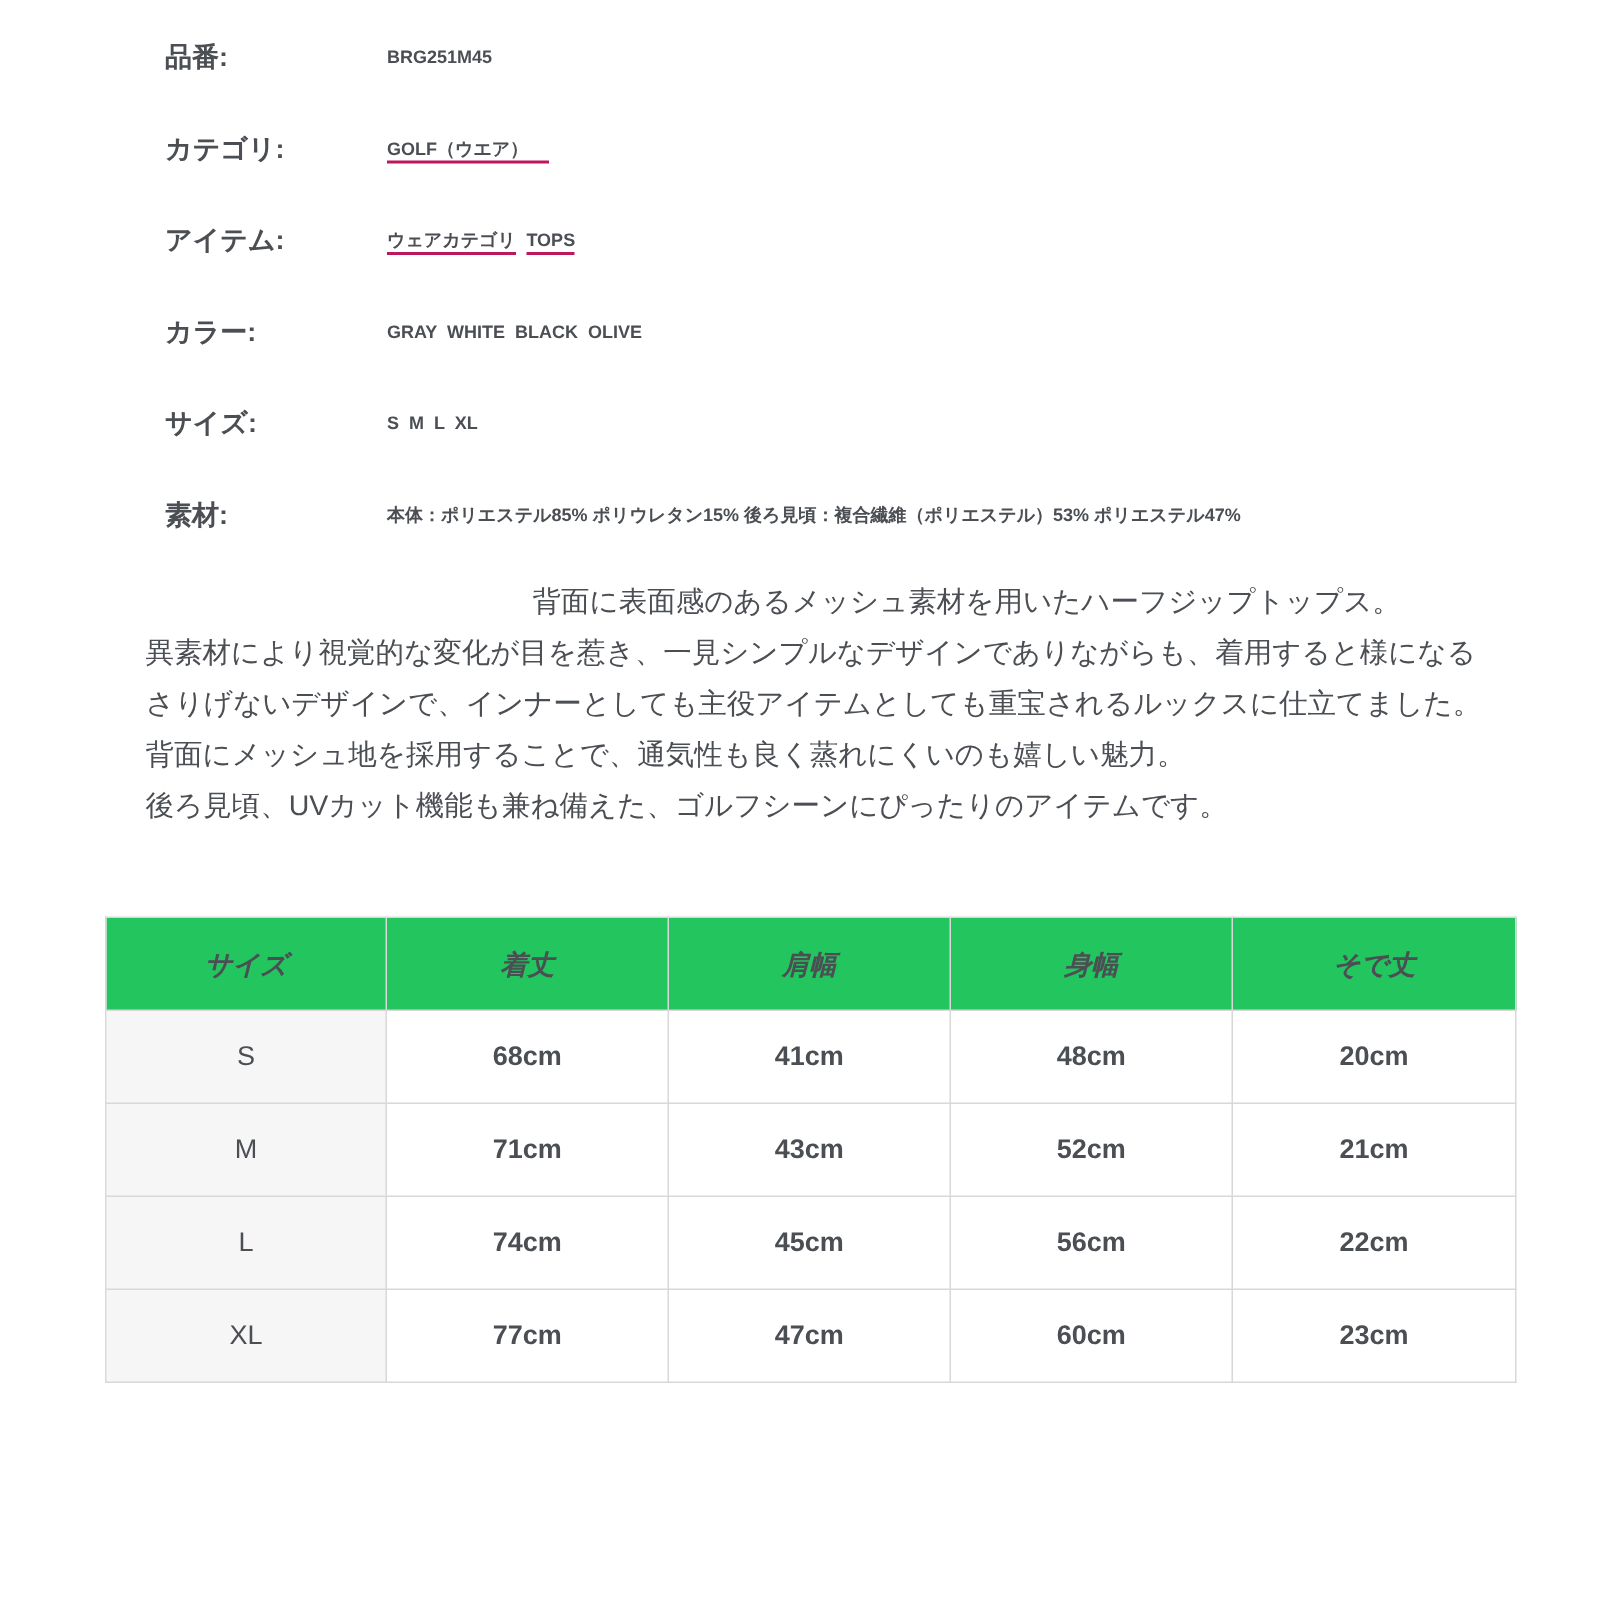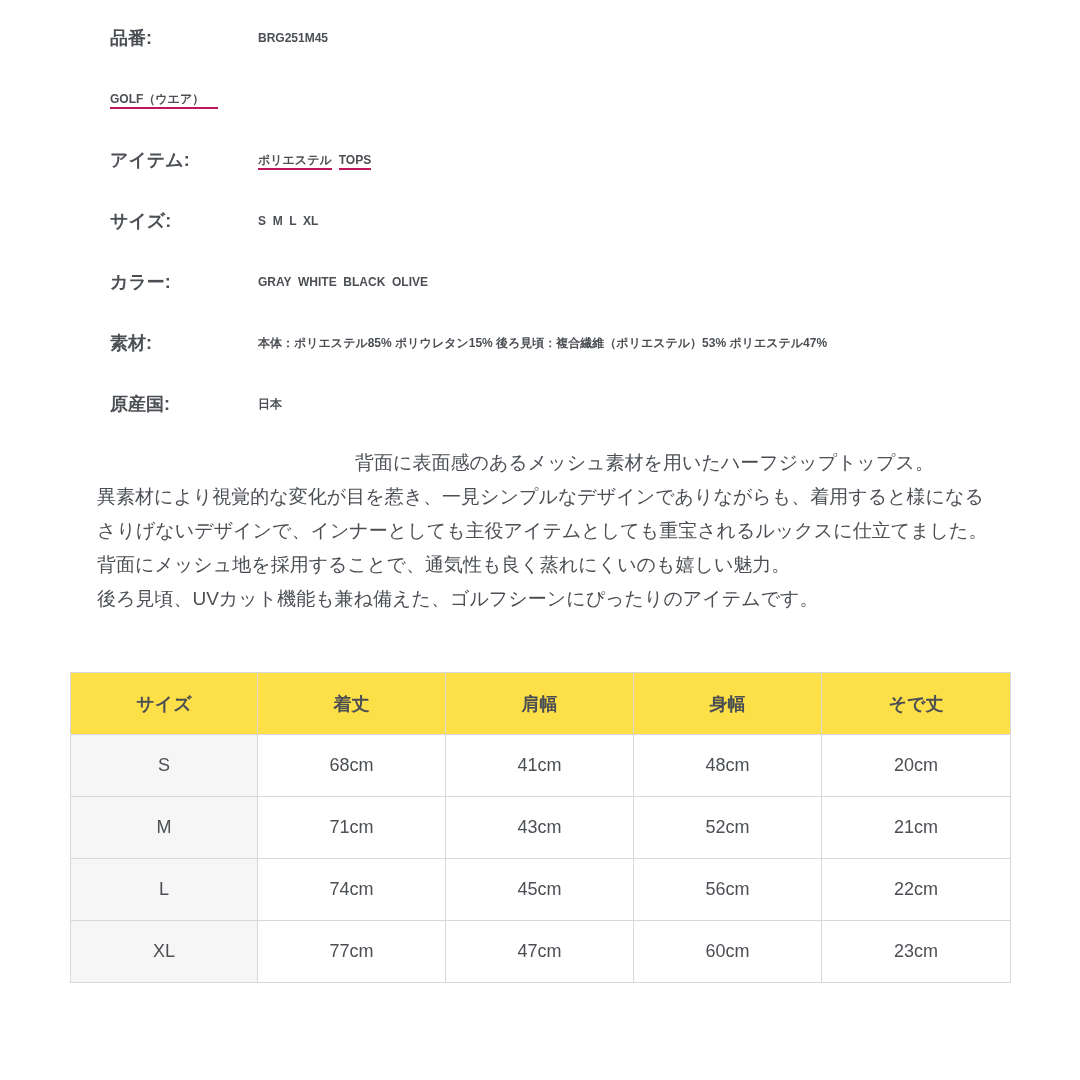--- a/index.html
+++ b/index.html
@@ -60,63 +60,60 @@
   .size-table th, .size-table td {
     border: 1px solid #d8d8d8;
     text-align: center;
     vertical-align: middle;
     font-size: 18px;
     color: #4b4f54;
     padding: 0;
   }
   .size-table thead tr { height: 62px; }
   .size-table tbody tr { height: 62px; }
-  .size-table thead th { background: #fde047; font-weight: 700; }
+  .size-table thead th { background: #22c55e; font-weight: 700; font-style: italic; }
   .size-table tbody th { background: #f6f6f6; font-weight: 400; }
-  .size-table tbody td { background: #ffffff; font-weight: 400; }
+  .size-table tbody td { background: #ffffff; font-weight: 700; }
 </style>
 </head>
 <body>
 
 <div class="page" data-name="product-detail-page">
 
   <section class="specs" data-name="product-spec-list">
     <div class="spec-row" data-name="spec-row-item-number">
       <div class="spec-label" data-name="spec-label-item-number">品番:</div>
       <div class="spec-value" data-name="spec-value-item-number">BRG251M45</div>
     </div>
 
     <div class="spec-row" data-name="spec-row-category">
+      <div class="spec-label" data-name="spec-label-category">カテゴリ:</div>
       <div class="spec-value" data-name="spec-value-category"><a class="spec-link" data-name="spec-link-category-0" href="#">GOLF（ウエア）</a></div>
     </div>
 
     <div class="spec-row" data-name="spec-row-item">
       <div class="spec-label" data-name="spec-label-item">アイテム:</div>
-      <div class="spec-value" data-name="spec-value-item"><a class="spec-link" data-name="spec-link-item-0" href="#">ポリエステル</a><a class="spec-link" data-name="spec-link-item-1" href="#">TOPS</a></div>
+      <div class="spec-value" data-name="spec-value-item"><a class="spec-link" data-name="spec-link-item-0" href="#">ウェアカテゴリ</a><a class="spec-link" data-name="spec-link-item-1" href="#">TOPS</a></div>
+    </div>
+
+    <div class="spec-row" data-name="spec-row-color">
+      <div class="spec-label" data-name="spec-label-color">カラー:</div>
+      <div class="spec-value" data-name="spec-value-color">GRAY  WHITE  BLACK  OLIVE</div>
     </div>
 
     <div class="spec-row" data-name="spec-row-size">
       <div class="spec-label" data-name="spec-label-size">サイズ:</div>
       <div class="spec-value" data-name="spec-value-size">S  M  L  XL</div>
     </div>
 
-    <div class="spec-row" data-name="spec-row-color">
-      <div class="spec-label" data-name="spec-label-color">カラー:</div>
-      <div class="spec-value" data-name="spec-value-color">GRAY  WHITE  BLACK  OLIVE</div>
-    </div>
-
     <div class="spec-row" data-name="spec-row-material">
       <div class="spec-label" data-name="spec-label-material">素材:</div>
       <div class="spec-value" data-name="spec-value-material">本体：ポリエステル85% ポリウレタン15% 後ろ見頃：複合繊維（ポリエステル）53% ポリエステル47%</div>
     </div>
 
-    <div class="spec-row" data-name="spec-row-origin">
-      <div class="spec-label" data-name="spec-label-origin">原産国:</div>
-      <div class="spec-value" data-name="spec-value-origin">日本</div>
-    </div>
   </section>
 
   <section class="description" data-name="product-description">
       <p data-name="description-line">背面に表面感のあるメッシュ素材を用いたハーフジップトップス。</p>
       <p data-name="description-line">異素材により視覚的な変化が目を惹き、一見シンプルなデザインでありながらも、着用すると様になる</p>
       <p data-name="description-line">さりげないデザインで、インナーとしても主役アイテムとしても重宝されるルックスに仕立てました。</p>
       <p data-name="description-line">背面にメッシュ地を採用することで、通気性も良く蒸れにくいのも嬉しい魅力。</p>
       <p data-name="description-line">後ろ見頃、UVカット機能も兼ね備えた、ゴルフシーンにぴったりのアイテムです。</p>
     </section>
 

